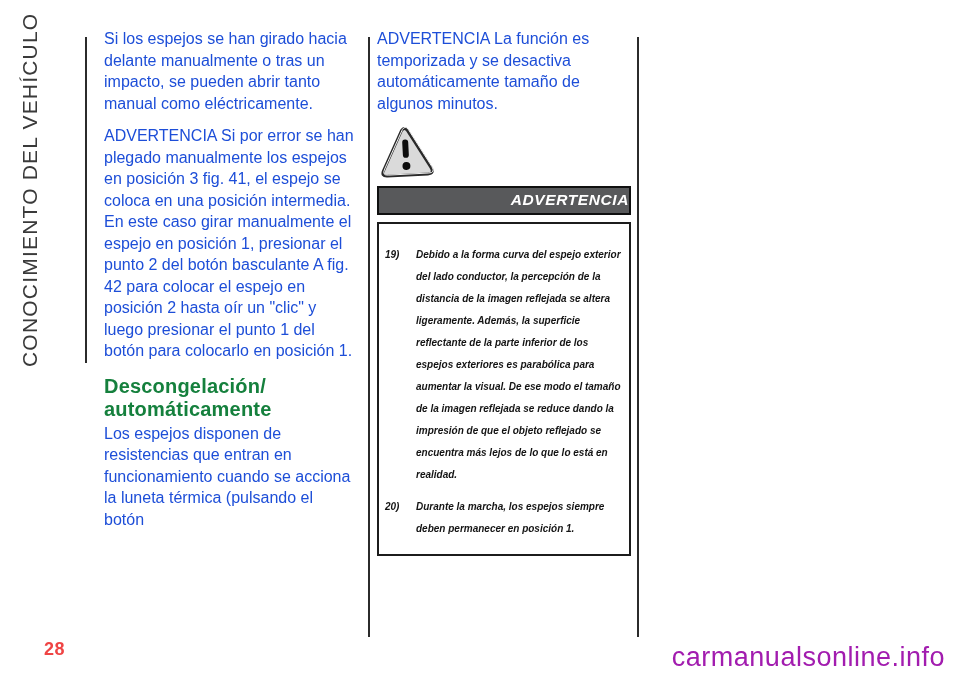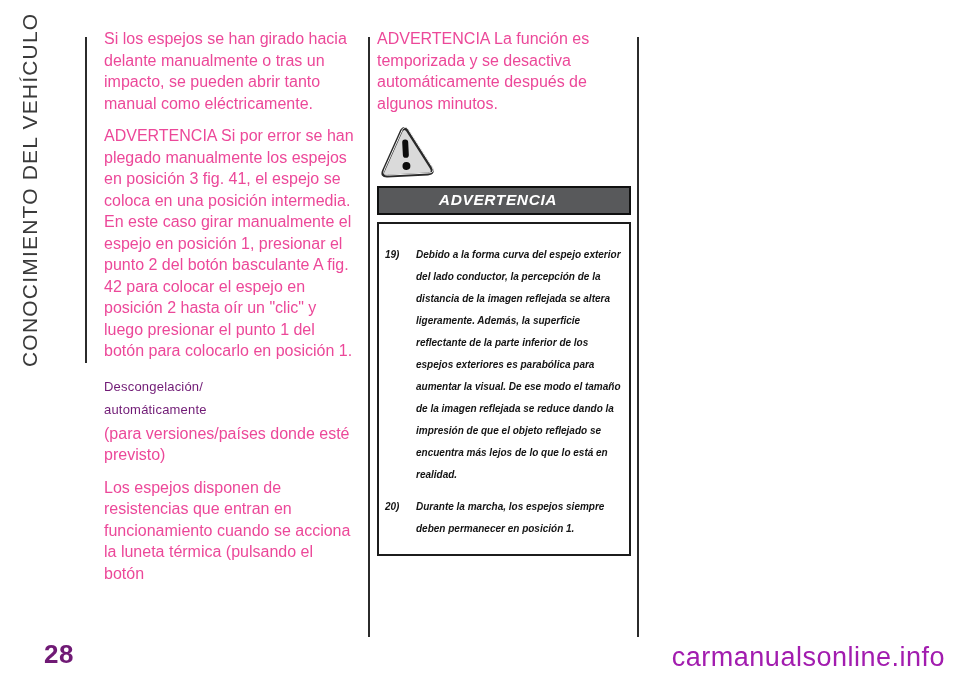--- a/index.html
+++ b/index.html
@@ -16,53 +16,53 @@
   }
   .rule { position:absolute; width:2px; background:#2b2b2b; }
   .rule-sidebar { left:85px;  top:37px; height:326px; }
   .rule-divider { left:368px; top:37px; height:600px; }
   .rule-right   { left:637px; top:37px; height:600px; }
 
   .col { position:absolute; top:28px; }
   .col-left  { left:104px; width:253px; }
   .col-right { left:377px; width:254px; }
 
-  .col p { margin:0 0 11px 0; font-size:16px; line-height:21.5px; color:#ec4899; }
+  .col p { margin:0 0 11px 0; font-size:16px; line-height:21.5px; color:#1d4ed8; }
   .gap-before { margin-top:9px; }
 
   .section-title {
-    margin:13px 0 2px 0; font-size:13px; line-height:23px;
-    font-weight:normal; color:#701a75; letter-spacing:0.2px;
+    margin:13px 0 2px 0; font-size:20px; line-height:23px;
+    font-weight:bold; color:#15803d; letter-spacing:0.2px;
   }
   .section-subtitle { margin:0 0 11px 0 !important; font-size:15.5px; line-height:19.5px; }
 
   .triangle-wrap { margin:7px 0 5px 0; height:56px; }
   .triangle-svg { transform:rotate(-3deg); }
 
   .banner {
     border:2px solid #101010; background:#58595b; color:#ffffff;
-    text-align:center; font-weight:bold; font-style:italic;
-    font-size:15.5px; letter-spacing:0.6px; padding:3px 12px 4px 0;
+    text-align:right; font-weight:bold; font-style:italic;
+    font-size:15.5px; letter-spacing:0.6px; padding:3px 0 4px 0;
     margin:0 0 7px 0;
   }
   .warn-box {
     border:2px solid #1c1c1c; background:#ffffff;
     padding:20px 8px 14px 6px;
   }
   .warn-item {
     display:flex; font-weight:bold; font-style:italic;
     font-size:10px; line-height:22px; color:#141414; margin:0 0 10px 0;
   }
   .warn-item:last-child { margin-bottom:0; }
   .warn-item .num { flex:0 0 31px; }
   .warn-item .txt { flex:1; }
 
   .page-number {
     position:absolute; left:44px; top:639px;
-    font-size:26px; font-weight:bold; color:#701a75; letter-spacing:0.5px;
+    font-size:18px; font-weight:bold; color:#ef4444; letter-spacing:0.5px;
   }
   .watermark {
     position:absolute; right:15px; top:642px;
     font-size:27px; color:#a21caf; letter-spacing:0.5px;
   }
 </style>
 </head>
 <body>
 
 <div class="page">
@@ -73,29 +73,28 @@
   <div class="rule rule-right"></div>
 
   <div class="col col-left">
     <p>Si los espejos se han girado hacia delante manualmente o tras un impacto, se pueden abrir tanto manual como eléctricamente.</p>
     <p class="gap-before">ADVERTENCIA Si por error se han plegado manualmente los espejos en posición 3 fig. 41, el espejo se coloca en una posición intermedia. En este caso girar manualmente el espejo en posición 1, presionar el punto 2 del botón basculante A fig. 42 para colocar el espejo en posición 2 hasta oír un "clic" y luego presionar el punto 1 del botón para colocarlo en posición 1.</p>
 
     <div class="section-title">
       <span>Descongelación/</span><br>
       <span>automáticamente</span>
     </div>
-    <p class="section-subtitle">(para versiones/países donde esté previsto)</p>
 
     <p>
       <span>Los espejos disponen de resistencias que entran en funcionamiento cuando se acciona la luneta térmica (pulsando el botón </span>
     </p>
   </div>
 
   <div class="col col-right">
-    <p>ADVERTENCIA La función es temporizada y se desactiva automáticamente después de algunos minutos.</p>
+    <p>ADVERTENCIA La función es temporizada y se desactiva automáticamente tamaño de algunos minutos.</p>
 
     <div class="triangle-wrap">
       <svg class="triangle-svg" width="58" height="54" viewBox="0 0 60 56" aria-hidden="true">
         <path d="M26.5 5.5 Q29.5 1.5 32.5 5.5 L55 45.5 Q58.5 52 51.5 52 L9.5 52 Q2.5 52 6 45.5 Z" fill="#dadada" stroke="#2a2a2a" stroke-width="3" stroke-linejoin="round"></path>
         <path d="M26.5 5.5 Q29.5 1.5 32.5 5.5 L55 45.5 Q58.5 52 51.5 52 L9.5 52 Q2.5 52 6 45.5 Z" fill="none" stroke="#f2f2f2" stroke-width="1" transform="translate(1,-1)"></path>
         <rect x="26.6" y="15" width="6.2" height="19" rx="3.1" fill="#0d0d0d"></rect>
         <circle cx="29.7" cy="42.5" r="4.1" fill="#0d0d0d"></circle>
       </svg>
     </div>
 

